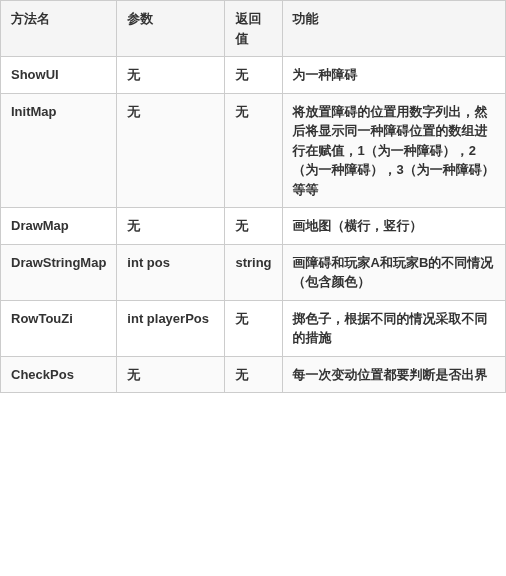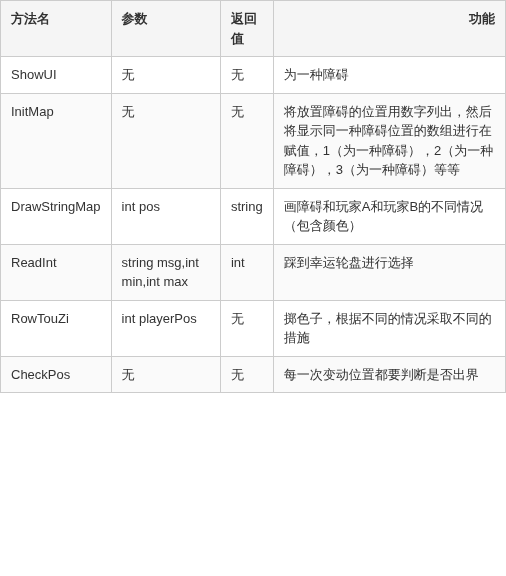--- a/index.html
+++ b/index.html
@@ -15,30 +15,31 @@
     }
     table {
       width: 506px;
       border-collapse: collapse;
     }
     th, td {
       border: 1px solid #ccc;
       padding: 8px 10px;
       vertical-align: top;
       line-height: 1.5;
+      font-weight: bold;
     }
     th {
       background: #f5f5f5;
       font-weight: bold;
       text-align: left;
     }
     .col-method { width: 110px; }
     .col-param { width: 110px; margin-left: 44px; }
     .col-return { width: 50px; }
-    .col-function { width: 236px; text-align: right; }
+    .col-function { width: 236px; }
     tr:nth-child(even) td {
       background: #fafafa;
     }
   </style>
 </head>
 <body>
 
 <table>
   <thead>
     <tr>
@@ -55,30 +56,30 @@
         <td>无</td>
         <td>为一种障碍</td>
       </tr>
       <tr>
         <td>InitMap</td>
         <td>无</td>
         <td>无</td>
         <td>将放置障碍的位置用数字列出，然后将显示同一种障碍位置的数组进行在赋值，1（为一种障碍），2（为一种障碍），3（为一种障碍）等等</td>
       </tr>
       <tr>
+        <td>DrawMap</td>
+        <td>无</td>
+        <td>无</td>
+        <td>画地图（横行，竖行）</td>
+      </tr>
+      <tr>
         <td>DrawStringMap</td>
         <td>int pos</td>
         <td>string</td>
         <td>画障碍和玩家A和玩家B的不同情况（包含颜色）</td>
-      </tr>
-      <tr>
-        <td>ReadInt</td>
-        <td>string msg,int min,int max</td>
-        <td>int</td>
-        <td>踩到幸运轮盘进行选择</td>
       </tr>
       <tr>
         <td>RowTouZi</td>
         <td>int playerPos</td>
         <td>无</td>
         <td>掷色子，根据不同的情况采取不同的措施</td>
       </tr>
       <tr>
         <td>CheckPos</td>
         <td>无</td>

